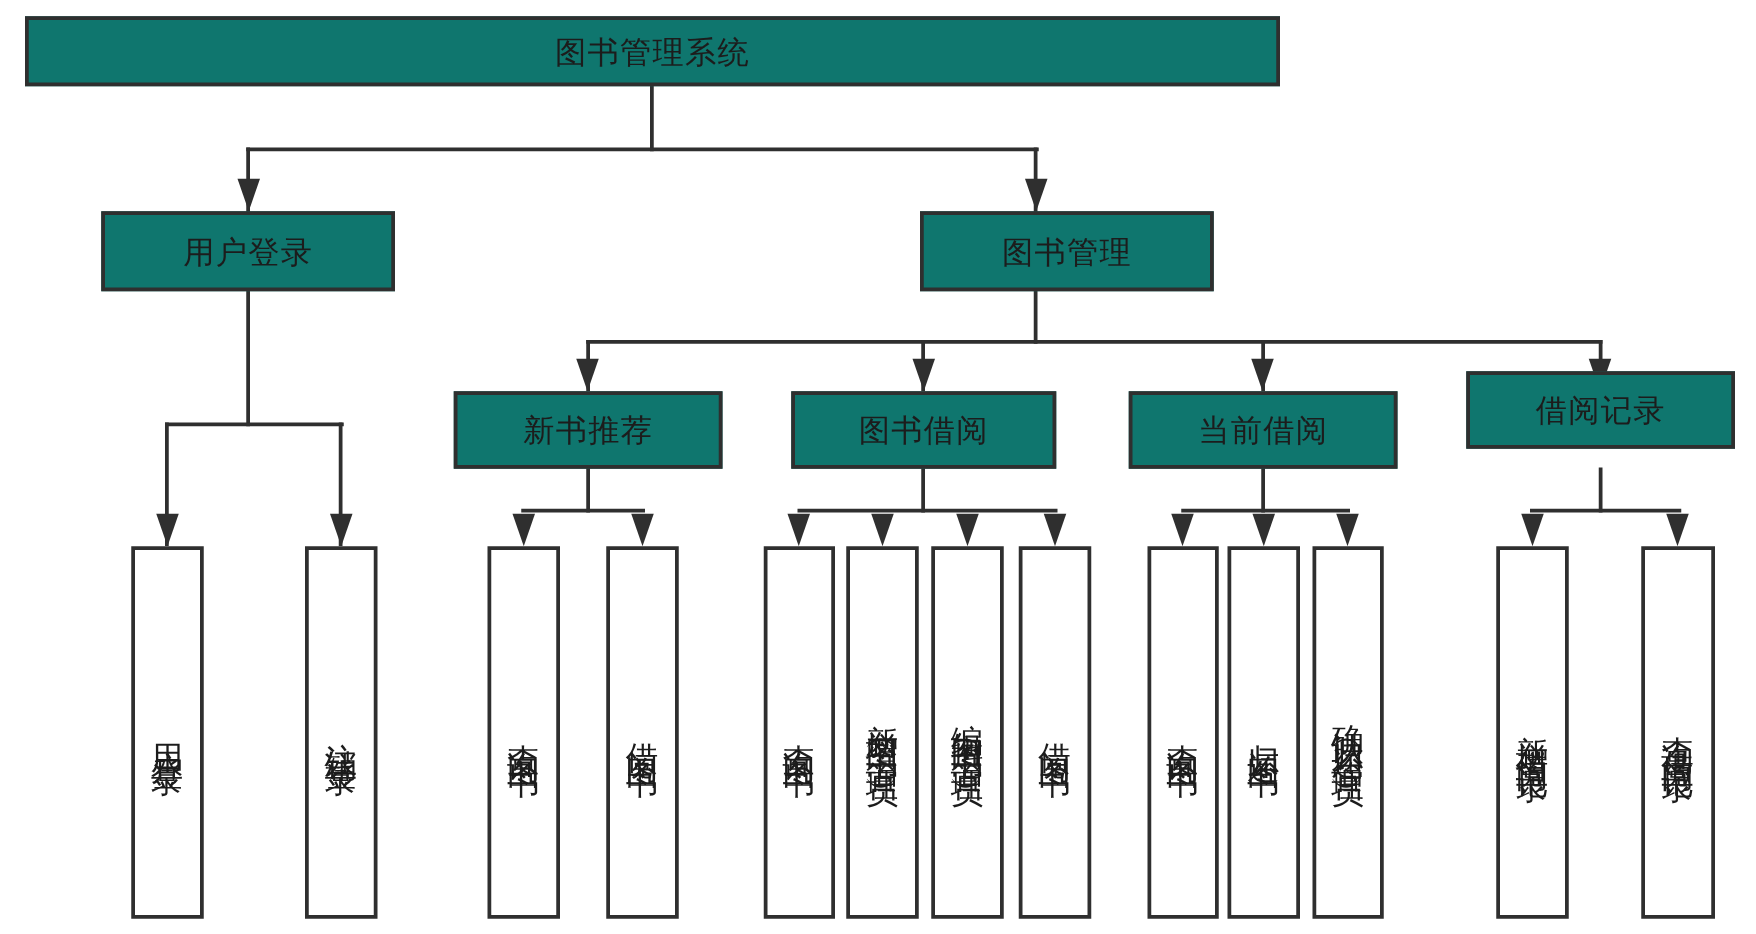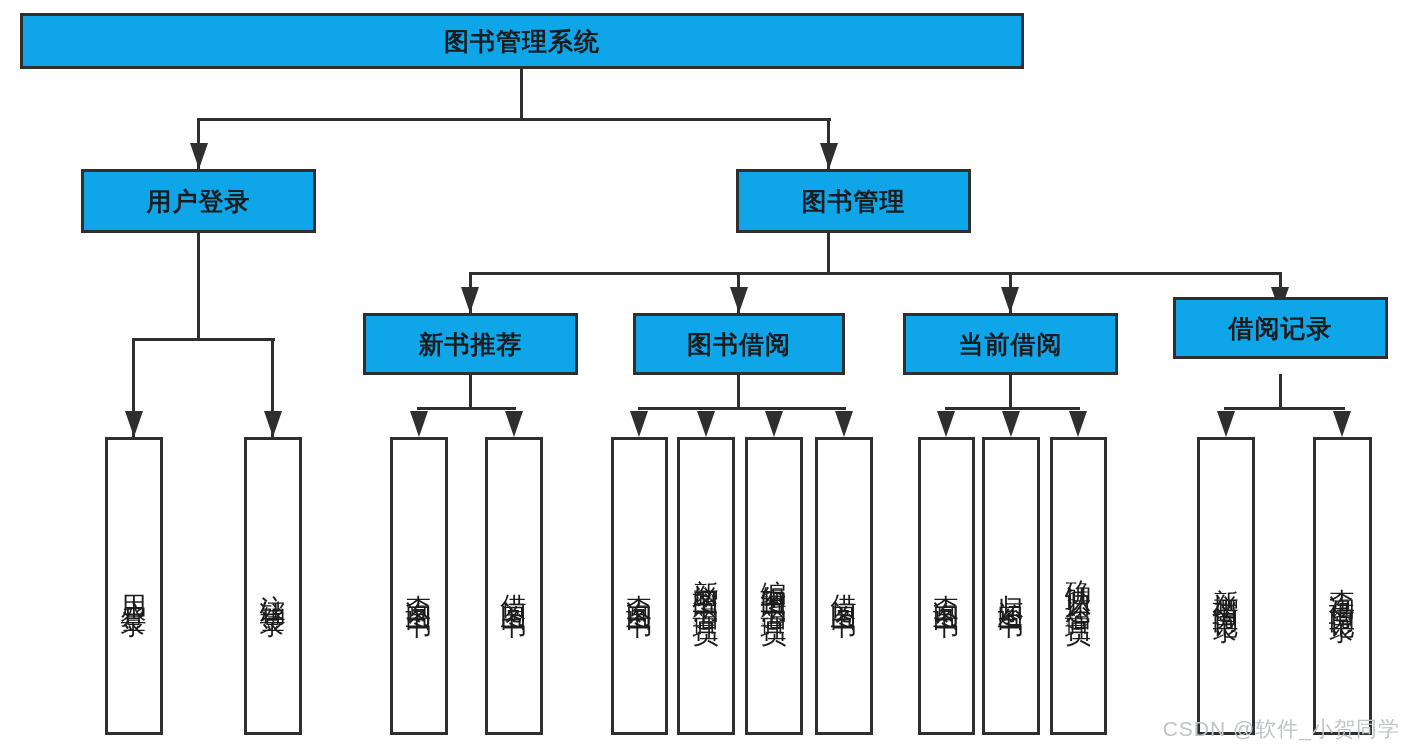--- a/index.html
+++ b/index.html
@@ -19,30 +19,29 @@
   .arrow {
     position: absolute;
     width: 0; height: 0;
     border-left: 9px solid transparent;
     border-right: 9px solid transparent;
     border-top: 26px solid #2f2f2f;
   }
   
   .hbox {
     position: absolute;
-    background: #0ea5e9;
+    background: #0f766e;
     border: 3px solid #2f2f2f;
     display: flex;
     align-items: center;
     justify-content: center;
     font-size: 25px;
     color: #1c1c1c;
     letter-spacing: 1px;
     white-space: nowrap;
-    font-weight: bold;
   }
   
   .vbox {
     position: absolute;
     top: 437px;
     height: 298px;
     background: #ffffff;
     border: 3px solid #2f2f2f;
     display: flex;
     align-items: center;
@@ -180,15 +179,14 @@
     <span class="vtext">确认归还（管理员）</span>
   </div>
 
   <div class="vbox" style="left:1197px;width:58px">
     <span class="vtext">新增借阅记录</span>
   </div>
   <div class="vbox" style="left:1313px;width:59px">
     <span class="vtext">查询借阅记录</span>
   </div>
 
-  <div class="watermark">CSDN @软件_小贺同学</div>
 
 </div>
 
 </body></html>

